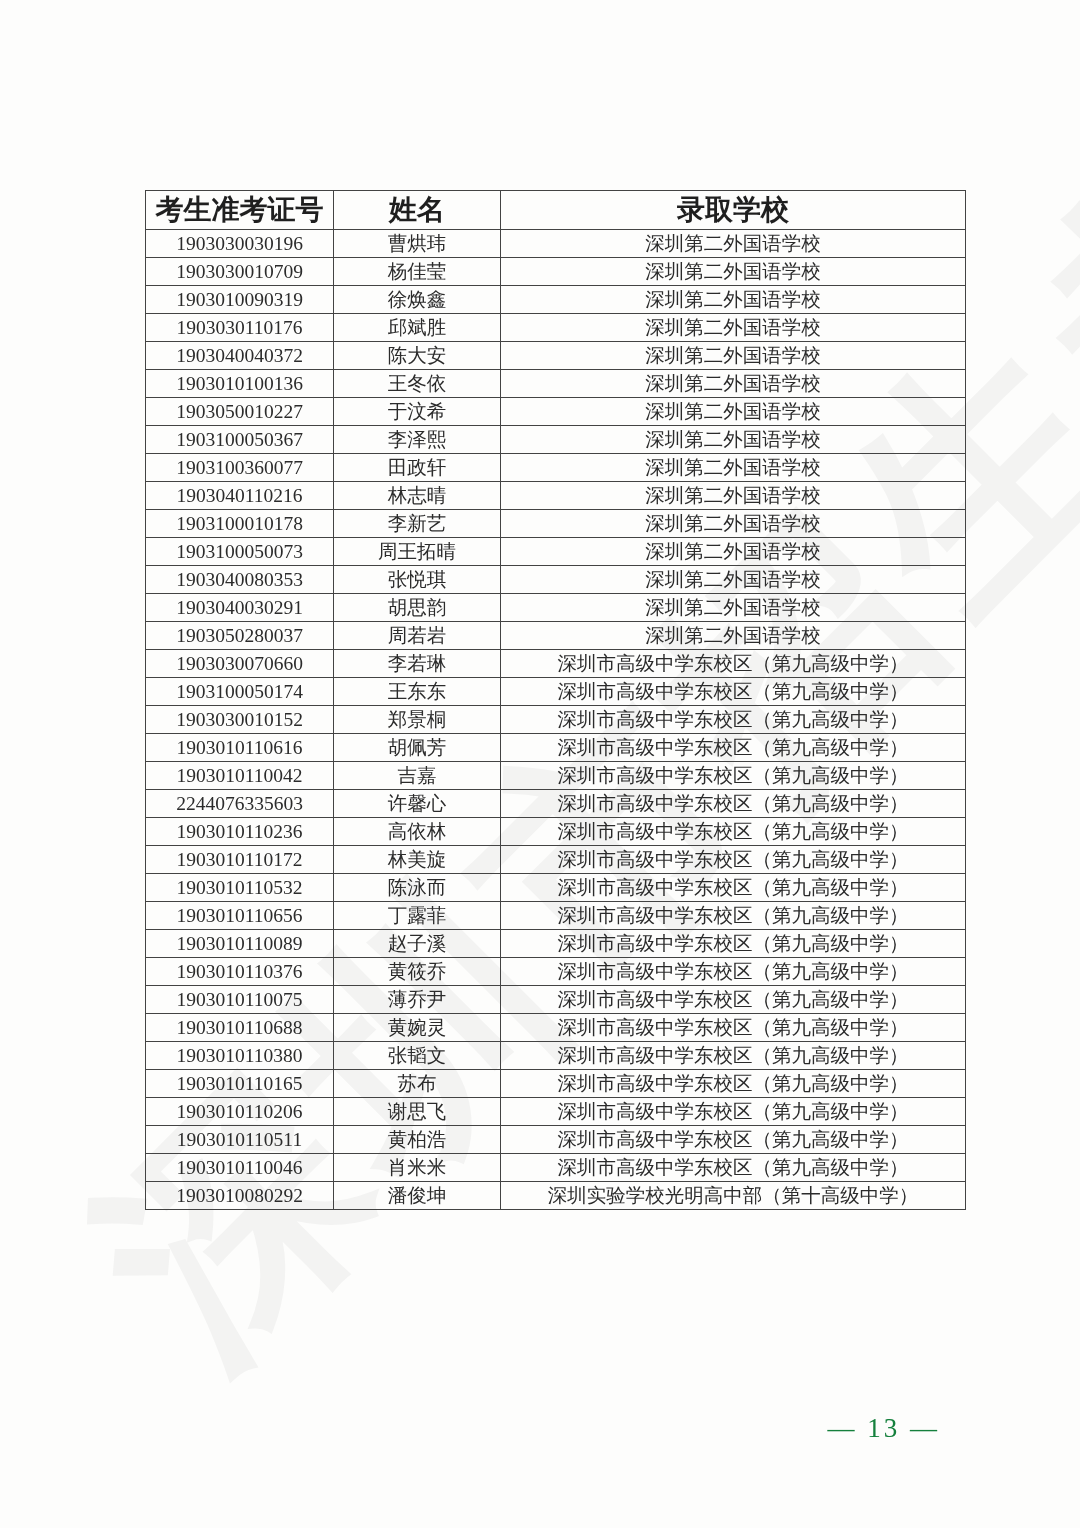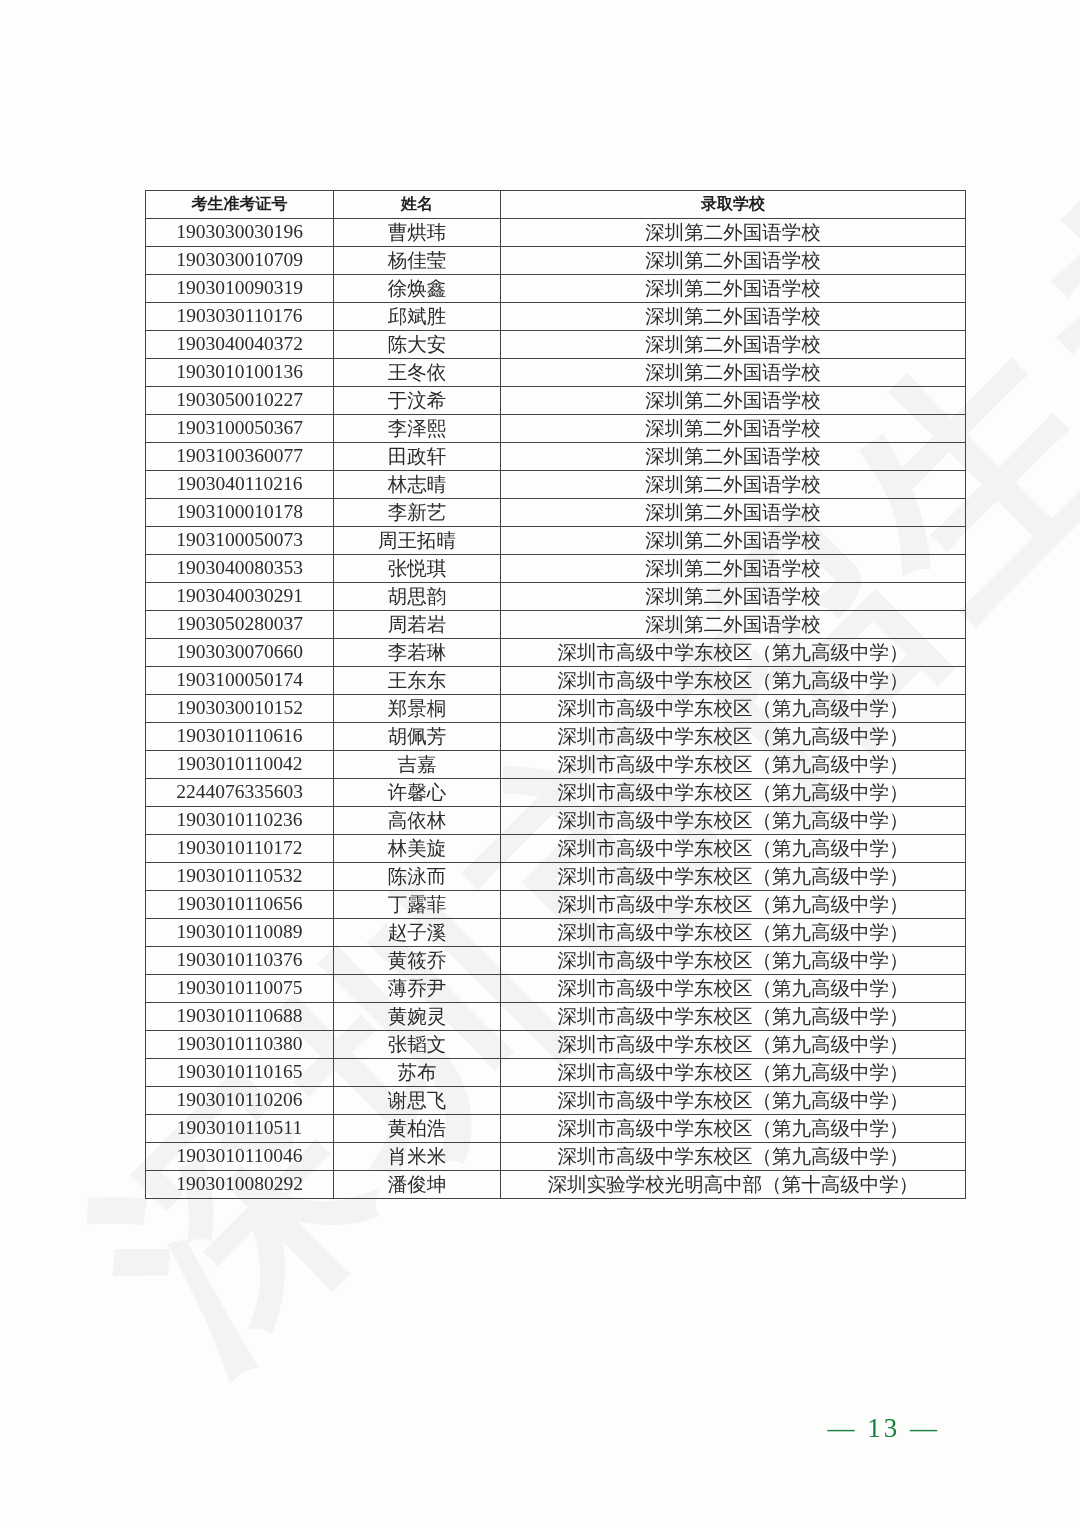--- a/index.html
+++ b/index.html
@@ -48,21 +48,21 @@
     border: 1.6px solid #434343;
     text-align: center;
     vertical-align: middle;
     height: 27.7px;
     padding: 0 2px;
     box-sizing: border-box;
     overflow: hidden;
     white-space: nowrap;
   }
   .admission-table th {
-    font-size: 16px;
+    font-size: 28px;
     font-weight: bold;
     color: #1f1f1f;
   }
   .admission-table td {
     font-size: 19.5px;
     color: #2b2b2b;
   }
   .page-number {
     position: absolute;
     top: 1413px;

